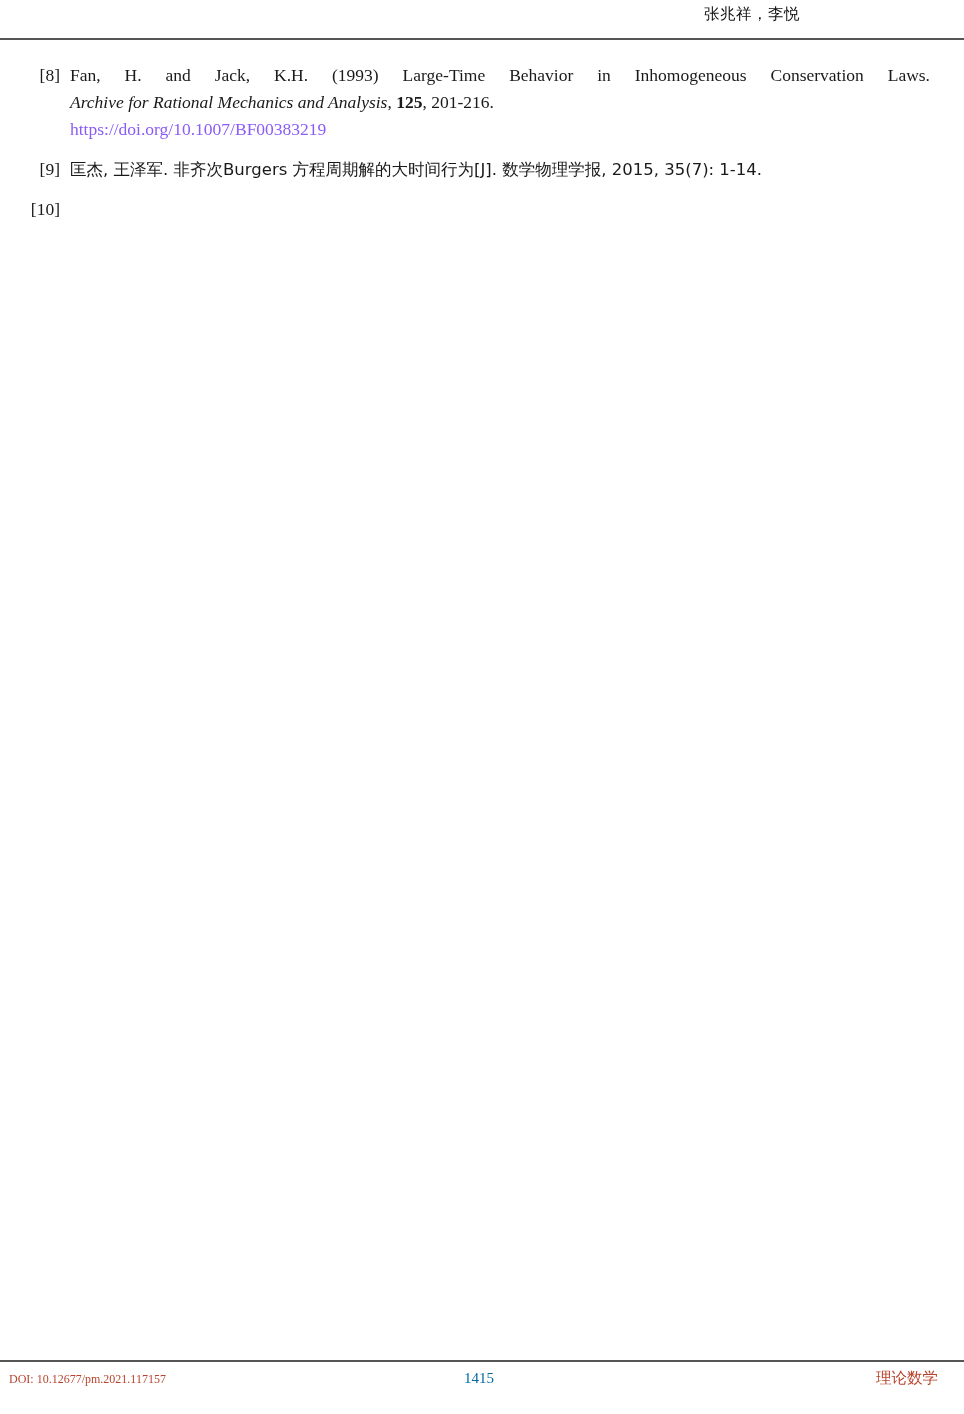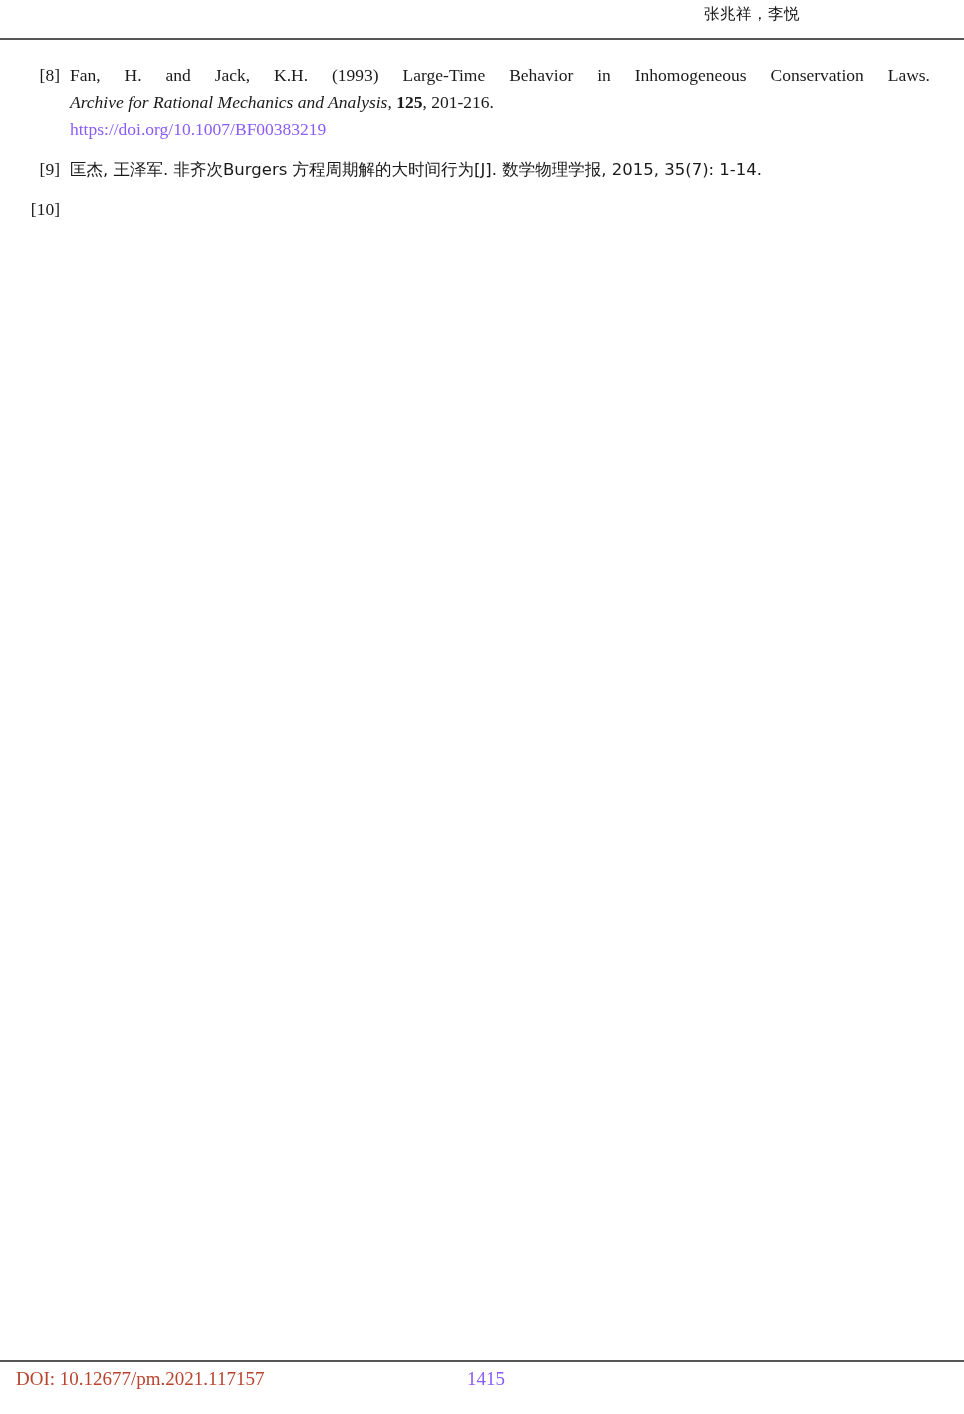--- a/index.html
+++ b/index.html
@@ -113,30 +113,30 @@
   }
   .footer-inner {
     position: absolute;
     top: 8px;
     left: 0;
     width: 964px;
     display: flex;
     align-items: baseline;
   }
   .footer-doi {
-    margin-left: 16px;
+    margin-left: 9px;
     width: 330px;
-    font-size: 19px;
+    font-size: 12px;
     color: #b8442e;
   }
   .footer-page {
     width: 280px;
     text-align: center;
-    font-size: 19px;
-    color: #8b5cf6;
+    font-size: 15px;
+    color: #0369a1;
   }
   .footer-journal {
     flex: 1;
     text-align: right;
     padding-right: 26px;
     font-size: 15.5px;
     color: #b8442e;
     font-family: "DejaVu Sans", sans-serif;
   }
 </style>
@@ -171,14 +171,15 @@
   </div>
 
 
 </div>
 
 <div class="page-footer">
   <div class="footer-rule"></div>
   <div class="footer-inner">
     <div class="footer-doi">DOI: 10.12677/pm.2021.117157</div>
     <div class="footer-page">1415</div>
+    <div class="footer-journal">理论数学</div>
   </div>
 </div>
 
 </body></html>

